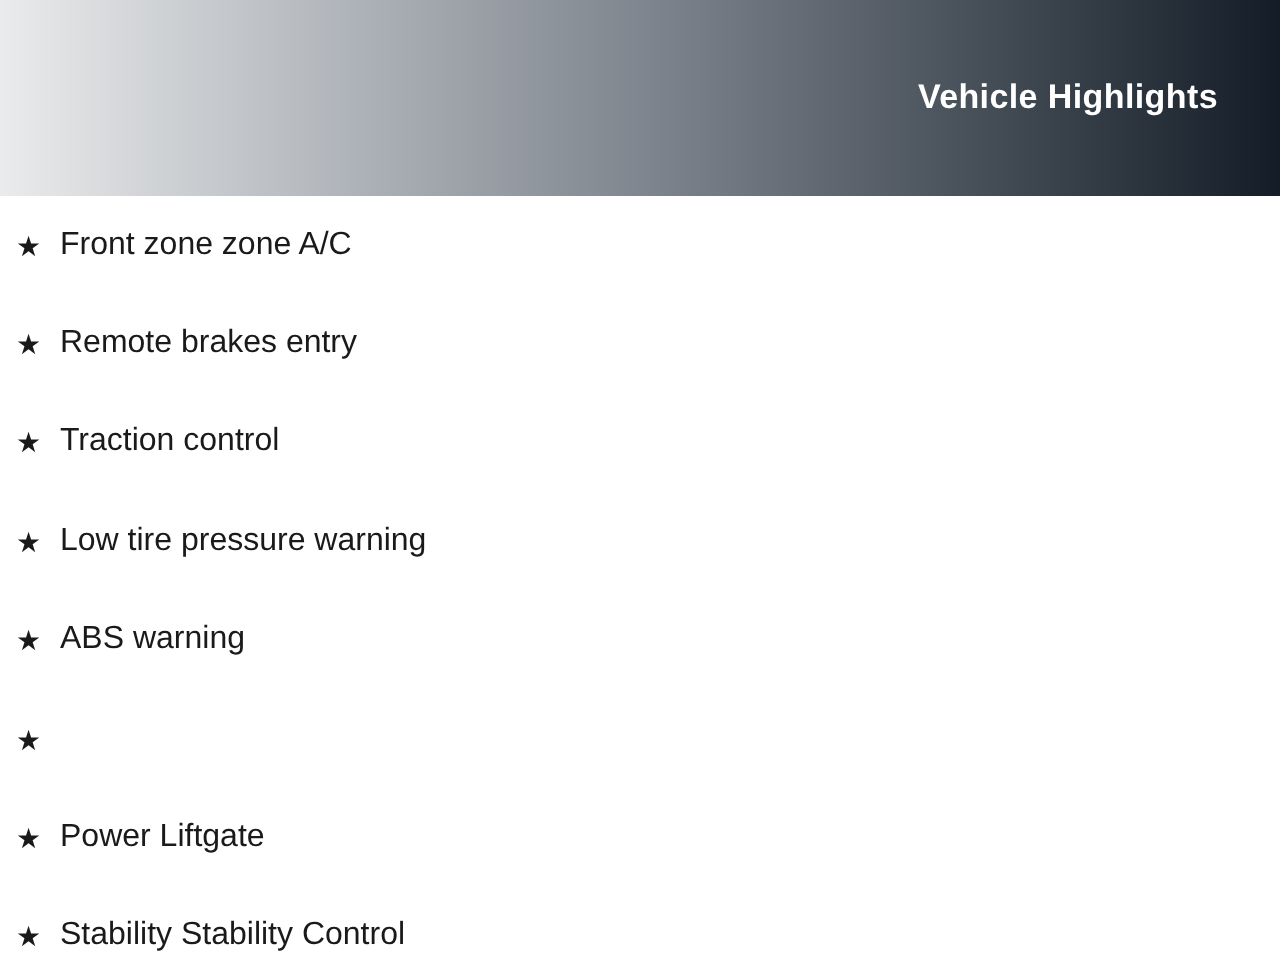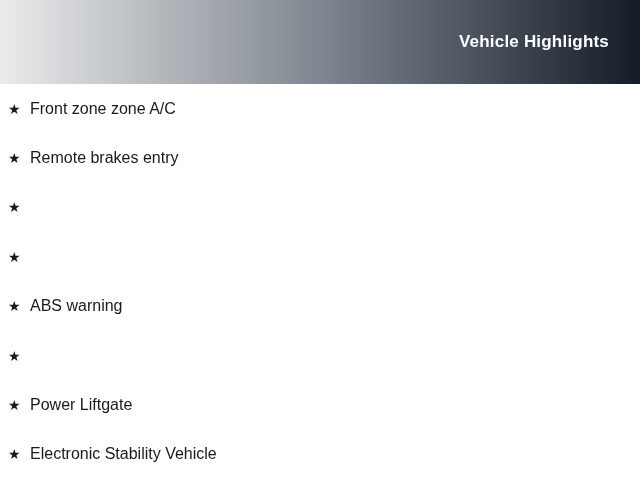--- a/index.html
+++ b/index.html
@@ -10,21 +10,21 @@
     background: #ffffff;
     font-family: "Liberation Sans", sans-serif;
     overflow: hidden;
   }
   .panel {
     width: 640px;
     height: 480px;
     background: #ffffff;
   }
   .header {
-    height: 84px;
+    height: 98px;
     background: linear-gradient(90deg, #eaebec 0%, #7f868f 50%, #141d27 100%);
     display: flex;
     align-items: center;
     justify-content: flex-end;
     padding-right: 31px;
     box-sizing: border-box;
   }
   .header-title {
     color: #ffffff;
     font-size: 17px;
@@ -69,34 +69,36 @@
     <li class="highlight-item">
       <span class="star">★</span>
       <span class="label">Front zone zone A/C</span>
     </li>
     <li class="highlight-item">
       <span class="star">★</span>
       <span class="label">Remote brakes entry</span>
     </li>
     <li class="highlight-item">
       <span class="star">★</span>
+      <span class="label">Traction control</span>
     </li>
     <li class="highlight-item">
       <span class="star">★</span>
+      <span class="label">Low tire pressure warning</span>
     </li>
     <li class="highlight-item">
       <span class="star">★</span>
       <span class="label">ABS warning</span>
     </li>
     <li class="highlight-item">
       <span class="star">★</span>
     </li>
     <li class="highlight-item">
       <span class="star">★</span>
       <span class="label">Power Liftgate</span>
     </li>
     <li class="highlight-item">
       <span class="star">★</span>
-      <span class="label">Electronic Stability Vehicle</span>
+      <span class="label">Stability Stability Control</span>
     </li>
   </ul>
 
 </div>
 
 </body></html>

